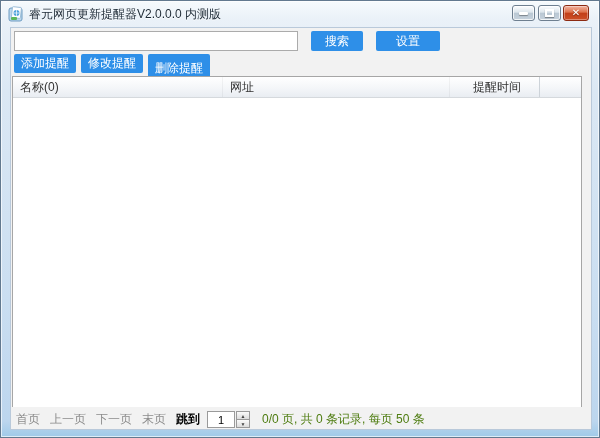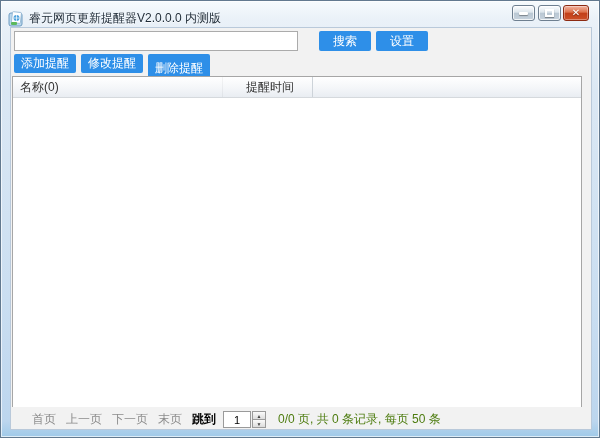--- a/index.html
+++ b/index.html
@@ -8,21 +8,21 @@
 
   .window {
     position:relative; width:600px; height:438px;
     border:1px solid #62798f;
     background:linear-gradient(180deg,#f6fafd 0px,#eaf1f8 18px,#dbe8f4 90px,#cadef1 300px,#bcd6ee 420px,#9ec9e8 437px);
     box-shadow:inset 0 0 0 1px rgba(255,255,255,.65);
     overflow:hidden;
   }
 
   
-  .titlebar { position:absolute; top:0; left:0; right:8px; height:26px; display:flex; align-items:flex-end; padding-left:7px; }
+  .titlebar { position:absolute; top:0; left:0; right:8px; height:26px; display:flex; align-items:center; padding-left:7px; }
   .title-icon { width:16px; height:16px; margin-right:5px; flex:0 0 auto; }
   .title-text { font-size:12px; color:#1d2a36; text-shadow:0 1px 0 rgba(255,255,255,.8); white-space:nowrap; }
 
   .winbtn { position:absolute; top:4px; height:16px; border-radius:3px; display:flex; align-items:center; justify-content:center; cursor:default; }
   .btn-min, .btn-max {
     width:23px; border:1px solid #6e7f90;
     background:linear-gradient(180deg,#fdfeff 0%,#dce5ec 45%,#b9c7d3 50%,#c6d2dd 100%);
     box-shadow:inset 0 0 0 1px rgba(255,255,255,.75);
   }
   .btn-min { left:511px; } .btn-max { left:537px; }
@@ -42,38 +42,38 @@
     position:absolute; left:3px; top:3px; width:284px; height:20px;
     border:1px solid #ababab; background:#fff; padding:0 5px; font-size:12px;
     font-family:"Liberation Sans","DejaVu Sans",sans-serif; outline:none;
   }
   .blue-btn {
     position:absolute; height:20px; background:#2e8fe8; color:#fff;
     border:none; border-radius:2px; font-size:12px; text-align:center;
     font-family:"Liberation Sans","DejaVu Sans",sans-serif; cursor:default;
     line-height:20px; padding:0;
   }
-  .btn-search { left:308px; top:3px; width:52px; }
-  .btn-settings { left:365px; top:3px; width:52px; }
+  .btn-search { left:300px; top:3px; width:52px; }
+  .btn-settings { left:365px; top:3px; width:64px; }
   .btn-add { left:3px; top:26px; width:62px; height:19px; line-height:19px; }
   .btn-modify { left:70px; top:26px; width:62px; height:19px; line-height:19px; }
   .btn-delete { left:137px; top:26px; width:62px; height:28px; line-height:19px; }
 
   
   .grid { position:absolute; left:1px; top:48px; width:570px; height:331px; background:#ffffff; border:1px solid #a6a6a6; }
   .grid-header { display:flex; height:21px; background:linear-gradient(180deg,#ffffff 0%,#f4f6f9 55%,#e9edf2 100%); border-bottom:1px solid #d5d9dd; }
   .hcell { line-height:20px; padding-left:7px; font-size:12px; color:#333; border-right:1px solid rgba(0,0,0,.045); overflow:hidden; white-space:nowrap; }
   .hcell.c-name { width:210px; }
   .hcell.c-url  { width:227px; }
   .hcell.c-time { width:74px; border-right:1px solid #cdd3d9;margin-left:16px; }
   .hcell.c-extra { flex:1; border-right:none; }
   .grid-body { height:309px; background:#fff; }
 
   
-  .pager { position:absolute; left:5px; top:382px; height:18px; display:flex; align-items:flex-end; font-size:12px; color:#8c8c8c; white-space:nowrap;margin-left:16px; }
+  .pager { position:absolute; left:5px; top:382px; height:18px; display:flex; align-items:flex-end; font-size:12px; color:#8c8c8c; white-space:nowrap; }
   .pager .plink { margin-right:10px; cursor:default; }
   .pager .jump-label { color:#000000; font-weight:bold; margin-right:7px; }
   .jump-input {
     width:28px; height:17px; border:1px solid #9a9a9a; background:#fff;
     text-align:center; font-size:11px; font-family:"Liberation Sans","DejaVu Sans",sans-serif; outline:none; padding:0;
   }
   .spinner { width:14px; height:17px; display:flex; flex-direction:column; margin-left:1px; }
   .spin-btn {
     flex:1; border:1px solid #9a9a9a; background:linear-gradient(180deg,#fbfbfb,#dcdcdc);
     font-size:5px; line-height:6px; color:#444; text-align:center; cursor:default; padding:0;
@@ -113,20 +113,21 @@
     <button class="blue-btn btn-search">搜索</button>
     <button class="blue-btn btn-settings">设置</button>
 
     <button class="blue-btn btn-modify">修改提醒</button>
     <button class="blue-btn btn-add">添加提醒</button>
     <button class="blue-btn btn-delete">删除提醒</button>
 
     <div class="grid">
       <div class="grid-header">
         <div class="hcell c-name">名称(0)</div>
+        <div class="hcell c-url">网址</div>
         <div class="hcell c-time">提醒时间</div>
         <div class="hcell c-extra"></div>
       </div>
       <div class="grid-body"></div>
     </div>
 
     <div class="pager">
       <span class="plink">首页</span>
       <span class="plink">上一页</span>
       <span class="plink">下一页</span>

